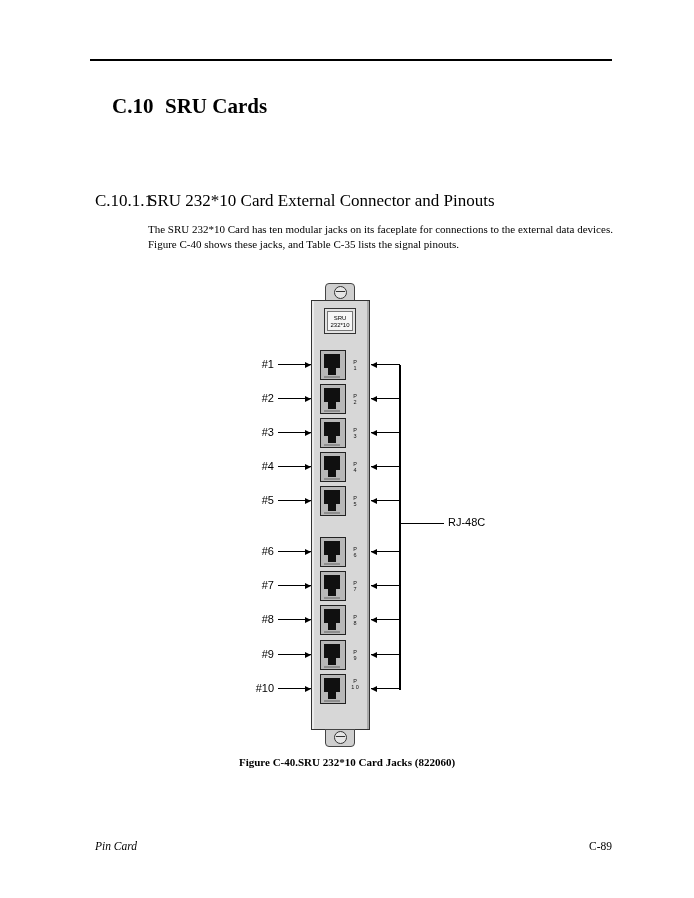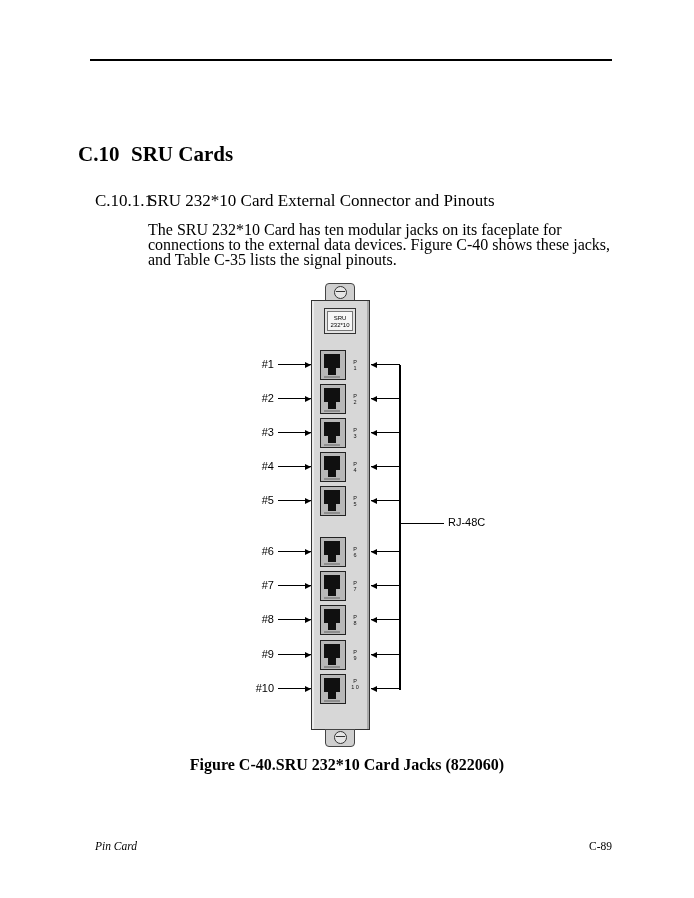--- a/index.html
+++ b/index.html
@@ -4,27 +4,27 @@
 <style>
   html,body { margin:0; padding:0; background:#fff; }
   .page {
     position:relative; width:694px; height:898px; background:#ffffff;
     font-family:"Liberation Serif", serif; color:#000; overflow:hidden;
   }
   .abs { position:absolute; }
 
   .top-rule { left:90px; top:59px; width:522px; height:2px; background:#000; }
 
-  .h1 { left:78px; top:94px; font-size:21px; font-weight:bold; white-space:nowrap;margin-top:48px; }
+  .h1 { left:112px; top:94px; font-size:21px; font-weight:bold; white-space:nowrap; }
   .h1 .num { display:inline-block; width:53px; }
   .h2 { left:95px; top:149px; font-size:15.5px; font-weight:bold; white-space:nowrap; }
   .h2 .num { display:inline-block; width:53px; }
   .h3 { left:95px; top:191px; font-size:17px; font-weight:normal; white-space:nowrap; }
   .h3 .num { display:inline-block; width:53px; }
-  .body-par { left:148px; top:222px; width:466px; font-size:16px; line-height:15px; }
+  .body-par { left:148px; top:222px; width:466px; font-size:11px; line-height:15px; }
 
   
   .faceplate {
     left:311px; top:300px; width:57px; height:428px;
     background:#d7d7d7; border:1px solid #333;
     box-shadow: inset 2px 0 0 #ececec, inset -2px 0 0 #aaaaaa;
   }
   .cap { background:#cfcfcf; border:1px solid #444; }
   .cap-top { left:325px; top:283px; width:28px; height:17px; border-radius:4px 4px 0 0; }
   .cap-bottom { left:325px; top:729px; width:28px; height:16px; border-radius:0 0 4px 4px; }
@@ -79,21 +79,21 @@
     border-right:6px solid #000; border-top:3px solid transparent; border-bottom:3px solid transparent;
   }
 
   .bus-line { left:399px; top:365px; width:1.5px; height:325px; background:#000; }
   .leader-line { left:400px; top:523px; width:44px; height:1px; background:#000; }
   .connector-label {
     left:448px; top:516px;
     font-family:"Liberation Sans", sans-serif; font-size:11px;
   }
 
-  .caption { left:0; top:756px; width:694px; text-align:center; font-size:16px; font-weight:bold; }
+  .caption { left:0; top:756px; width:694px; text-align:center; font-size:11px; font-weight:bold; }
 
   .footer-left  { left:95px; top:840px; font-size:11.5px; font-style:italic; }
   .footer-right { right:82px; top:840px; font-size:11.5px; }
 </style>
 </head>
 <body>
 
 <div class="page">
 
   <div class="abs top-rule"></div>

